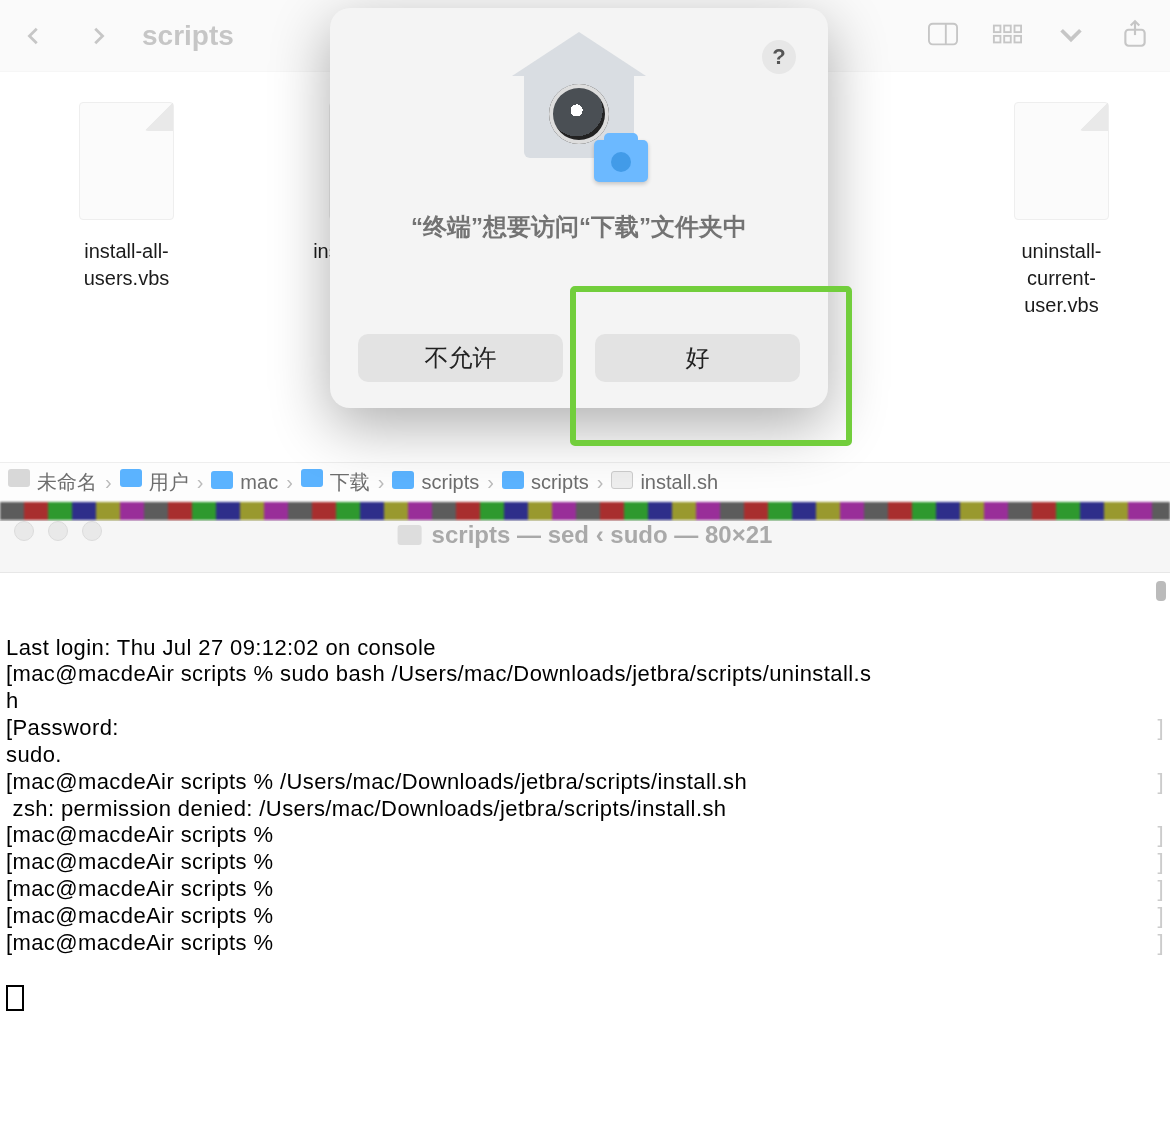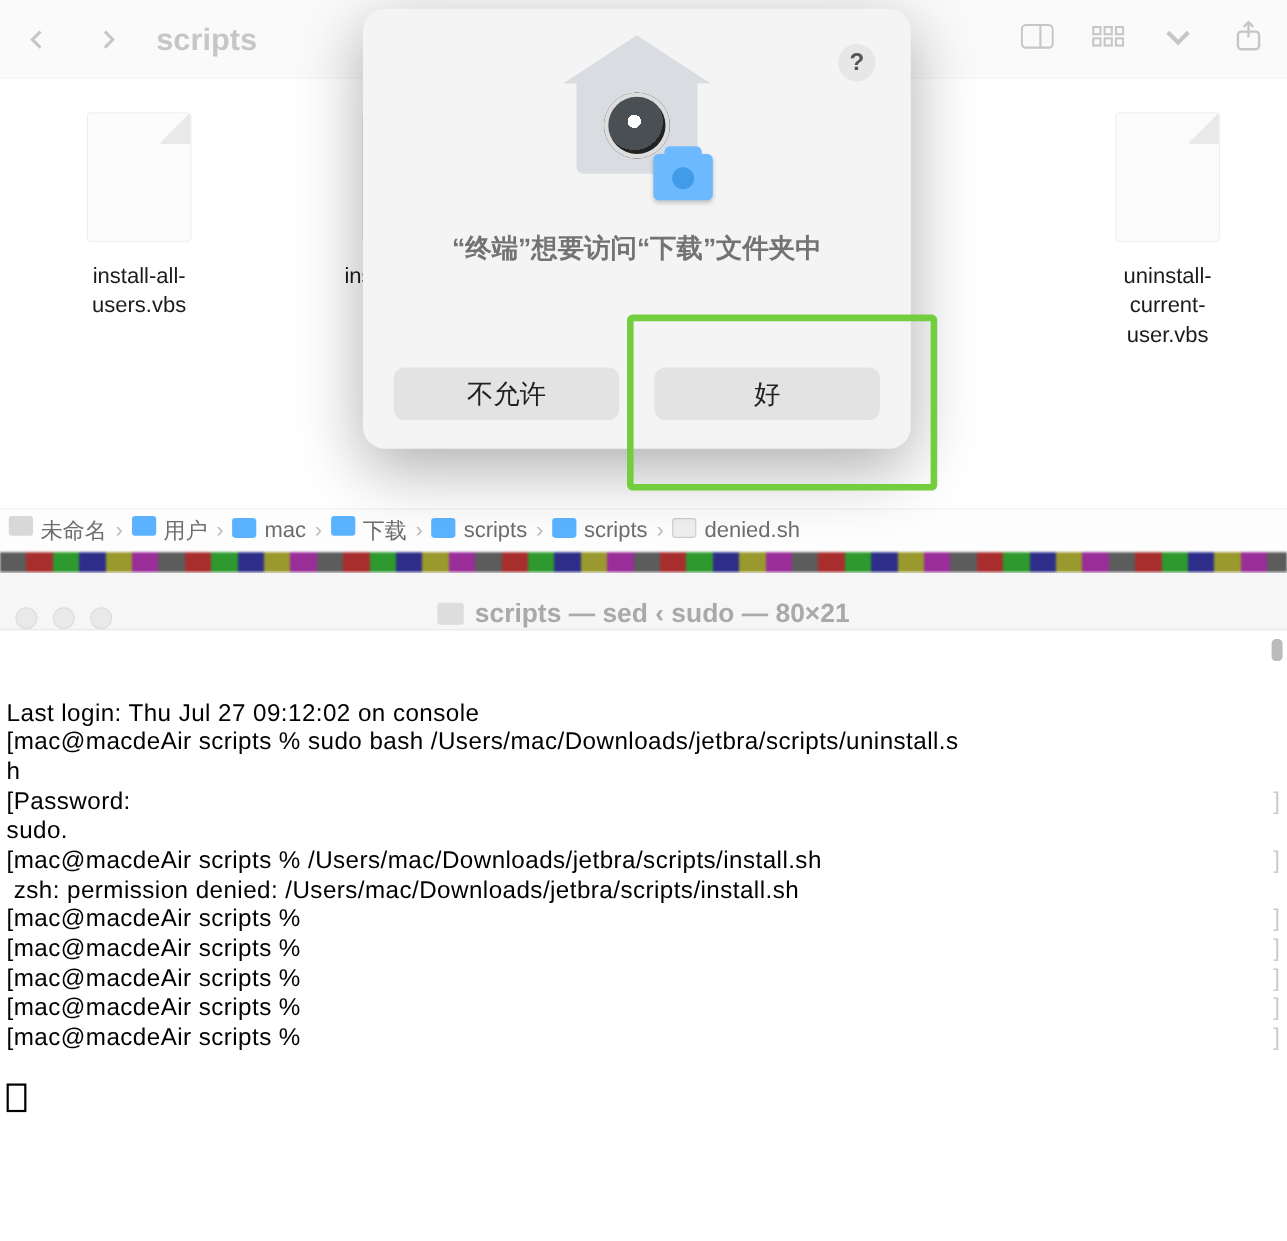--- a/index.html
+++ b/index.html
@@ -25,21 +25,21 @@
   .path-seg { display: flex; gap: 7px; }
   .pb-icon { width: 22px; height: 18px; border-radius: 3px; display: inline-block; }
   .pb-disk { background: #d8d8d8; }
   .pb-folder { background: #5bb3ff; }
   .pb-file { background: #eee; border: 1px solid #ccc; }
   .pb-sep { color: #bbb; }
   
   .bg-strip { width: 100%; height: 18px; background: repeating-linear-gradient(90deg,#666 0 24px,#b33 24px 48px,#3a3 48px 72px,#339 72px 96px,#aa3 96px 120px,#a3a 120px 144px); filter: blur(1px) brightness(0.9); }
   
   .terminal { width: 100%; background: #fff; border-top: 1px solid #ddd; }
-  .term-title { height: 52px; background: #f6f6f6; display: flex; align-items: flex-end; padding: 0 14px; position: relative; border-bottom: 1px solid #e7e7e7; }
+  .term-title { height: 52px; background: #f6f6f6; display: flex; align-items: flex-start; padding: 0 14px; position: relative; border-bottom: 1px solid #e7e7e7; }
   .traffic { display: flex; gap: 14px; }
   .traffic span { width: 20px; height: 20px; border-radius: 50%; background: #e9e9e9; border: 1px solid #dcdcdc; }
   .term-title-text { position: absolute; left: 50%; transform: translateX(-50%); display: flex; align-items: center; gap: 10px; color: #a9a9a9; font-size: 24px; font-weight: 600; }
   .term-title-text .pb-icon { background:#ddd; width:24px; height:20px; border-radius:3px; }
   .term-body { padding: 8px 6px; font-family: Liberation Sans, sans-serif; font-size: 22px; line-height: 1.22; color: #000; white-space: pre-wrap; letter-spacing: 0.4px; height: 556px; position: relative; }
   .term-body .right-br { float:right; color:#ccc; }
   .scroll-indicator { position:absolute; top:8px; right:4px; width:10px; height:20px; background:#bbb; border-radius:4px; }
   .cursor { display:inline-block; width:18px; height:26px; border:2px solid #000; vertical-align:middle; }
   
   .dialog { position: absolute; left: 330px; top: 8px; width: 498px; height: 400px; background: #f4f4f4; border-radius: 20px; box-shadow: 0 18px 60px rgba(0,0,0,0.32); padding: 20px 28px 26px; display: flex; flex-direction: column; align-items: center; }
@@ -145,21 +145,21 @@
       <span>scripts</span>
     </span>
     <span class="pb-sep">›</span>
   <span class="path-seg">
       <span class="pb-icon pb-folder"></span>
       <span>scripts</span>
     </span>
     <span class="pb-sep">›</span>
   <span class="path-seg">
       <span class="pb-icon pb-file"></span>
-      <span>denied.sh</span>
+      <span>install.sh</span>
     </span>
 </div>
 
 <div class="bg-strip"></div>
 
 <div class="terminal">
   <div class="term-title">
     <div class="traffic">
       <span></span>
       <span></span>

